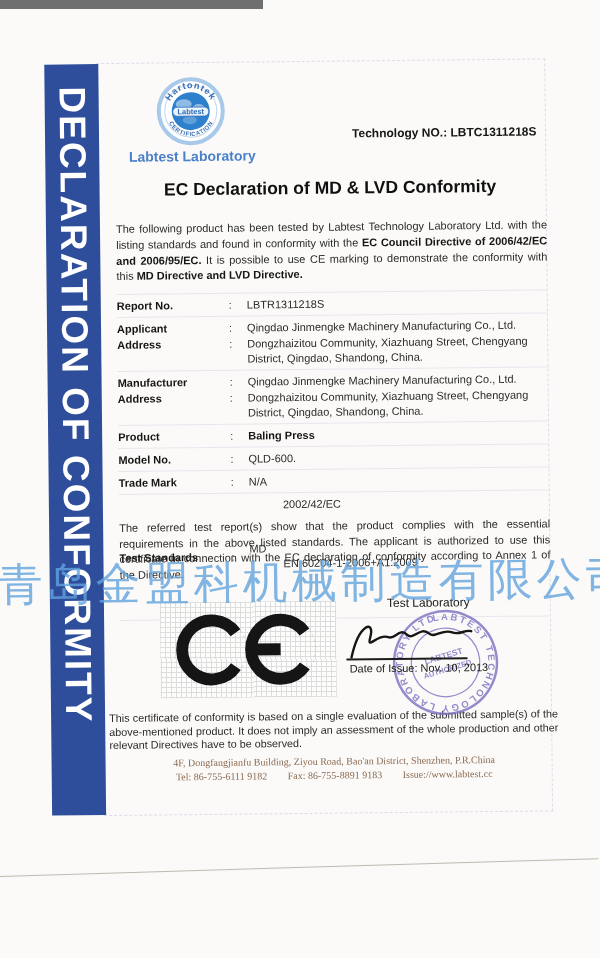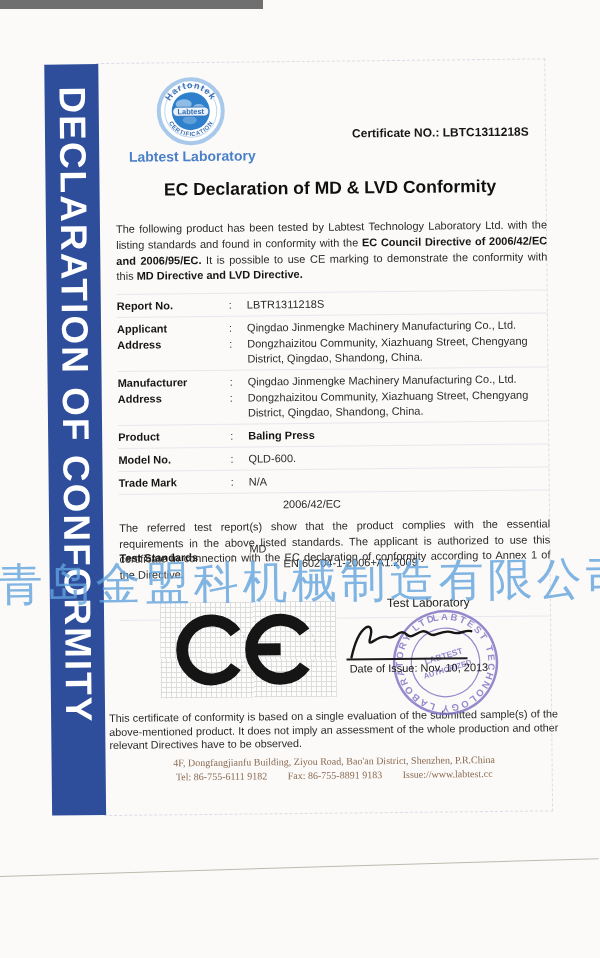--- a/index.html
+++ b/index.html
@@ -131,21 +131,21 @@
     <circle cx="37" cy="35" r="19" fill="#2f80cc"></circle>
     <ellipse cx="30" cy="28" rx="8" ry="5" fill="#8fbce4"></ellipse>
     <ellipse cx="45" cy="32" rx="6" ry="4" fill="#8fbce4"></ellipse>
     <ellipse cx="36" cy="44" rx="7" ry="4" fill="#5f9fd8"></ellipse>
     <rect x="19" y="31" width="36" height="9" rx="4.5" fill="#eaf2fa" stroke="#2f6fb8" stroke-width="0.8"></rect>
     <text x="37" y="38" font-size="7.5" font-weight="bold" fill="#2f6fb8" text-anchor="middle">Labtest</text>
   </svg>
   <div class="logo-caption">Labtest Laboratory</div>
 
   <div class="cert-no">
-    <span>Certificate NO.:</span>
+    <span>Technology NO.:</span>
     <span>LBTC1311218S</span>
   </div>
 
   <h1 class="title">EC Declaration of MD &amp; LVD Conformity</h1>
 
   <p class="intro"><span>The following product has been tested by Labtest Technology Laboratory Ltd. with the listing standards and found in conformity with the </span><b>EC Council Directive of 2006/42/EC and 2006/95/EC.</b><span> It is possible to use CE marking to demonstrate the conformity with this </span><b>MD Directive and LVD Directive.</b></p>
 
   <div class="table">
     <div class="sep"></div>
     <div class="row">
@@ -193,21 +193,21 @@
       <span class="col">:</span>
       <span class="val">N/A</span>
     </div>
     <div class="sep"></div>
     <div class="row center">
       <span class="lbl">Test Standards</span>
       <span class="col">:</span>
       <span class="val">
         <span class="std-line">
           <span class="code">MD</span>
-          <span>2006/42/EC</span>
+          <span>2002/42/EC</span>
         </span>
         <span class="std-line">
           <span class="code">LVD</span>
           <span>EN 60204-1-2006+A1:2009</span>
         </span>
       </span>
     </div>
     <div class="sep"></div>
   </div>
 

